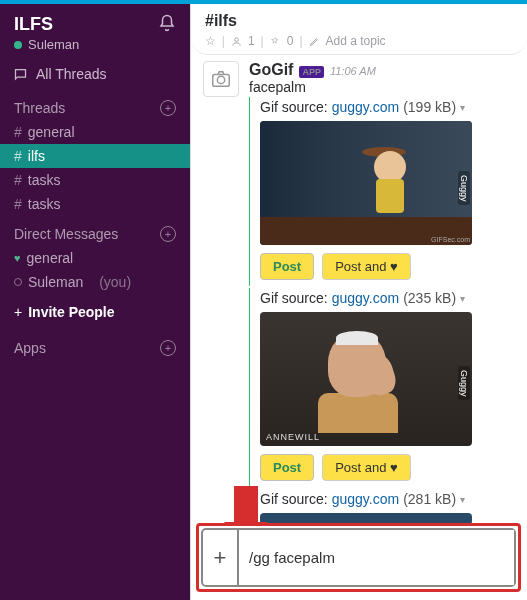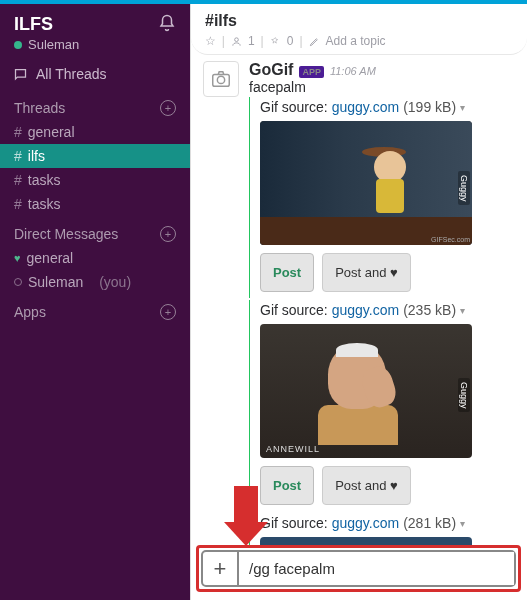--- a/index.html
+++ b/index.html
@@ -51,26 +51,26 @@
 .gif .shelf { position:absolute; bottom:0; left:0; right:0; height:28px; background:#4a2a18; }
 .watermark { position:absolute; right:2px; top:40%; writing-mode:vertical-rl; color:#fff; font-size:9px; background:rgba(0,0,0,.3); padding:4px 1px; border-radius:2px; }
 .corner { position:absolute; right:2px; bottom:2px; color:#aaa; font-size:7px; }
 .oldman { position:absolute; left:32%; top:16%; }
 .oldman .head { width:58px; height:64px; background:#d4a582; border-radius:46% 46% 40% 40%; position:relative; }
 .oldman .hair { position:absolute; top:-2px; left:8px; right:8px; height:14px; background:#e8e8e8; border-radius:50% 50% 0 0; }
 .oldman .hand { position:absolute; width:30px; height:40px; background:#d4a582; border-radius:40%; left:36px; top:22px; transform:rotate(-18deg); }
 .oldman .shirt { position:absolute; top:60px; left:-10px; width:80px; height:40px; background:#c89858; border-radius:10px 10px 0 0; }
 .annewill { position:absolute; left:6px; bottom:4px; color:#ddd; font-size:9px; letter-spacing:1px; }
 .btn-row { display:flex; gap:8px; margin-top:8px; }
-.btn { border:1px solid #ccc; background:#e5e5e5; border-radius:4px; padding:11px 12px; font-size:13px; cursor:pointer; color:#333; }
+.btn { border:1px solid #ccc; background:#fde047; border-radius:4px; padding:5px 12px; font-size:13px; cursor:pointer; color:#333; }
 .btn.post { color:#2a8a5c; font-weight:600; border-color:#bdbdbd; }
 .compose-wrap { position:absolute; left:196px; right:6px; bottom:8px; display:flex; align-items:center; border:3px solid #d62e2e; border-radius:4px; background:#fff; padding:2px; }
 .compose-inner { flex:1; display:flex; align-items:center; border:2px solid #888; border-radius:5px; }
 .cplus { width:36px; display:flex; align-items:center; justify-content:center; color:#555; font-size:22px; border-right:2px solid #888; align-self:stretch; }
-.cinput { flex:1; border:none; outline:none; padding:8px 10px; font-size:15px; color:#333; }
+.cinput { flex:1; border:none; outline:none; padding:19px 10px; font-size:15px; color:#333; }
 .arrow { position:absolute; left:224px; bottom:54px; }
 .arrow .shaft { width:24px; height:36px; background:#d62e2e; margin:0 auto; }
 .arrow .head { width:0; height:0; border-left:22px solid transparent; border-right:22px solid transparent; border-top:24px solid #d62e2e; }
 </style>
 </head>
 <body>
 
 <div class="topbar"></div>
 <div class="app">
 
@@ -120,20 +120,21 @@
     <div class="sec-head">
       <span>Direct Messages</span>
       <span class="plus-circle">+</span>
     </div>
     <div class="ch-item">
         <span class="heart">♥</span>
         <span>general</span>
       </div>
     <div class="ch-item"><span class="dot offline"></span><span>Suleman</span>&nbsp;<span class="you">(you)</span></div>
 
+    <div class="invite"><span class="pl">+</span><span>Invite People</span></div>
 
     <div class="sec-head">
       <span>Apps</span>
       <span class="plus-circle">+</span>
     </div>
   </div>
 
   <div class="main">
     <div class="ch-header">
       <div class="ch-title">#ilfs</div>

